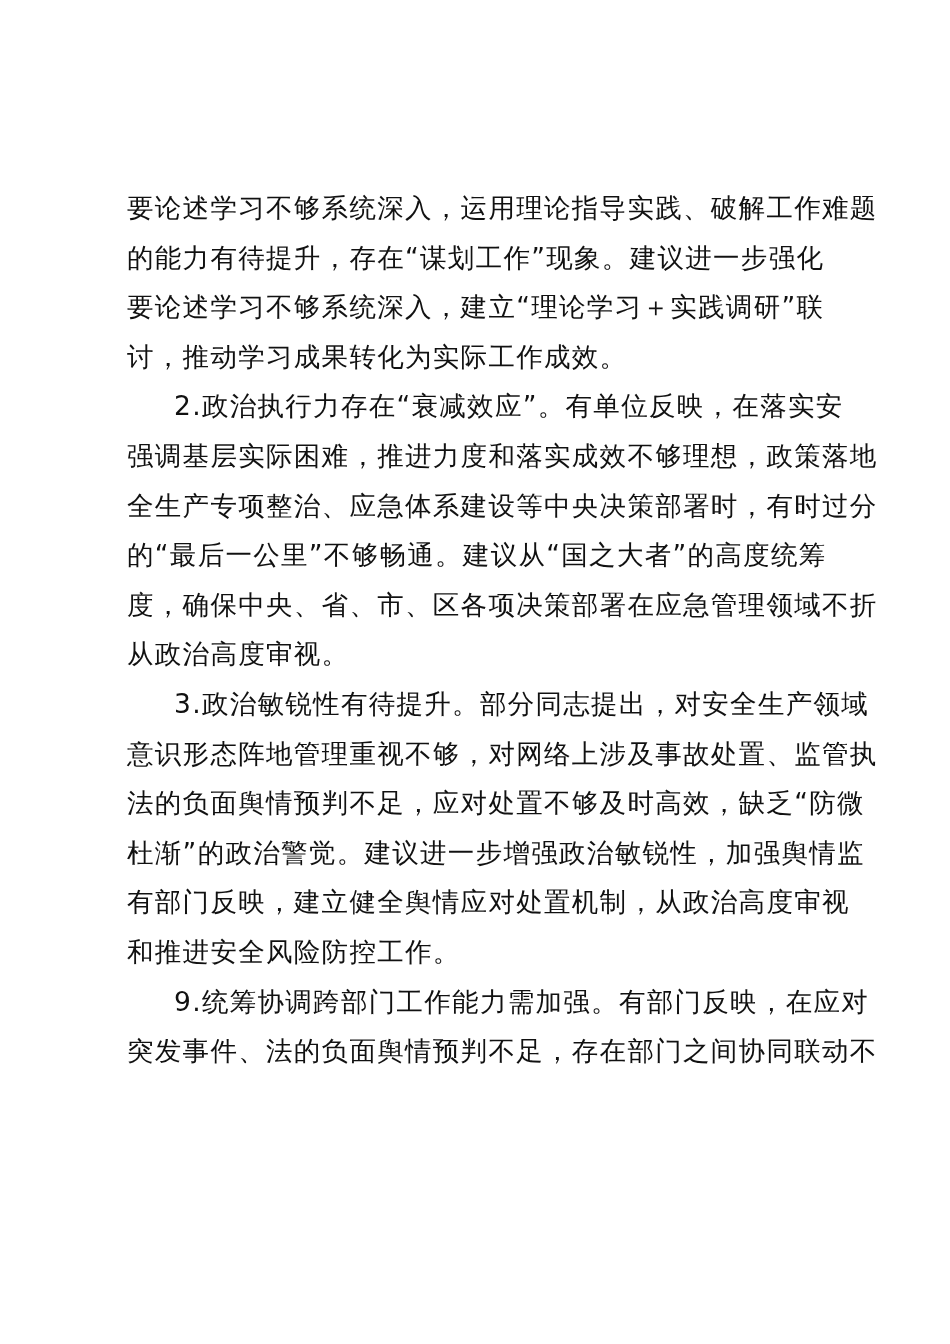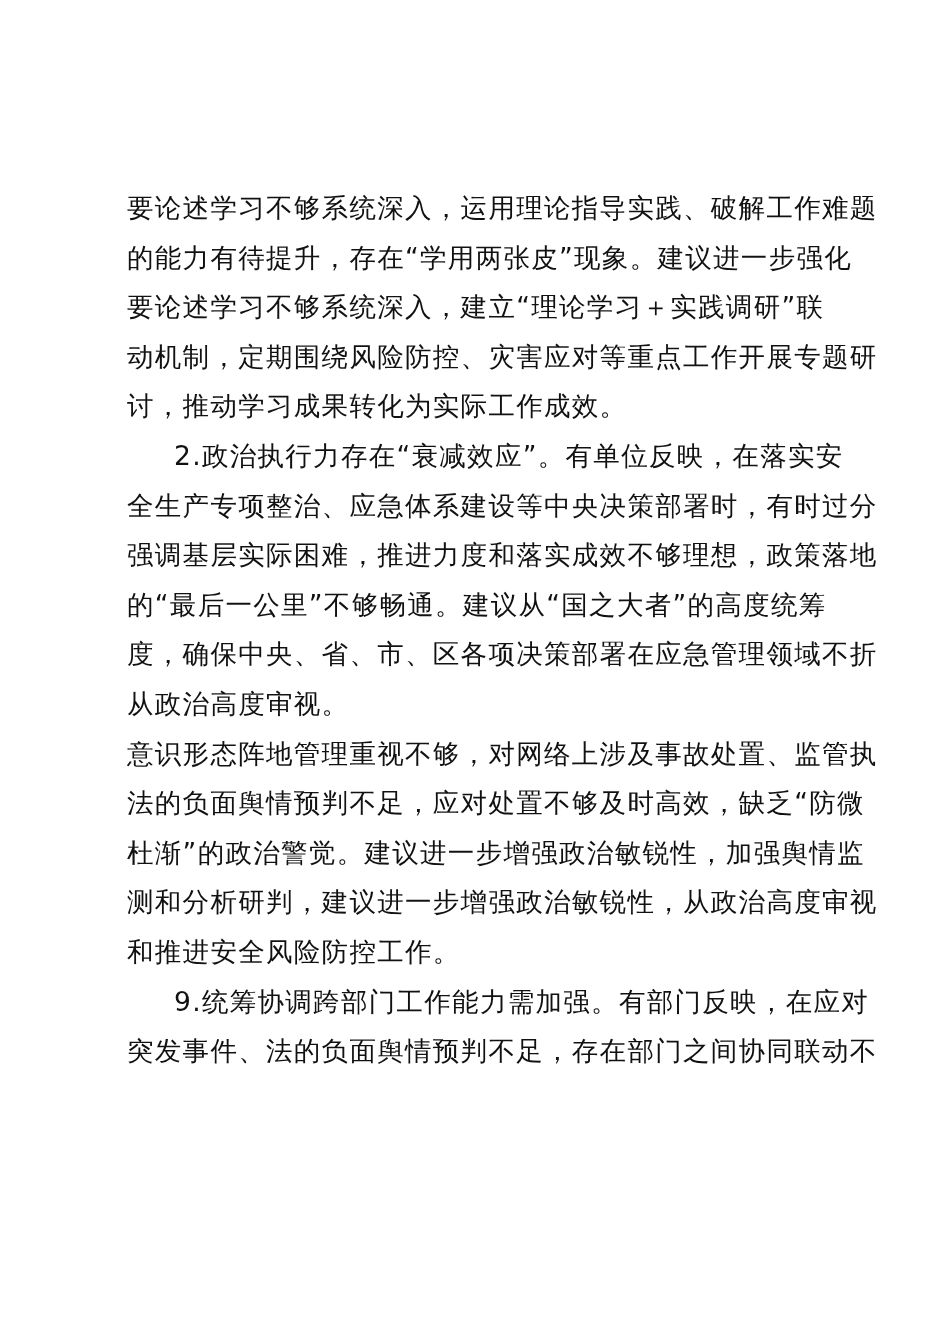--- a/index.html
+++ b/index.html
@@ -43,40 +43,40 @@
     }
   </style>
 </head>
 <body>
 
 <div class="page">
   <div class="body-text">
 
     <div>
       <span class="line">要论述学习不够系统深入，运用理论指导实践、破解工作难题</span>
-      <span class="line">的能力有待提升，存在“学用两张皮”现象。建议进一步强化</span>
+      <span class="line">的能力有待提升，存在“谋划工作”现象。建议进一步强化</span>
       <span class="line">要论述学习不够系统深入，建立“理论学习＋实践调研”联</span>
-      <span class="line">动机制，定期围绕风险防控、灾害应对等重点工作开展专题研</span>
       <span class="line">讨，推动学习成果转化为实际工作成效。</span>
     </div>
 
     <div>
       <span class="line indent">2.政治执行力存在“衰减效应”。有单位反映，在落实安</span>
+      <span class="line">强调基层实际困难，推进力度和落实成效不够理想，政策落地</span>
       <span class="line">全生产专项整治、应急体系建设等中央决策部署时，有时过分</span>
-      <span class="line">强调基层实际困难，推进力度和落实成效不够理想，政策落地</span>
       <span class="line">的“最后一公里”不够畅通。建议从“国之大者”的高度统筹</span>
       <span class="line">度，确保中央、省、市、区各项决策部署在应急管理领域不折</span>
       <span class="line">从政治高度审视。</span>
     </div>
 
     <div>
+      <span class="line indent">3.政治敏锐性有待提升。部分同志提出，对安全生产领域</span>
       <span class="line">意识形态阵地管理重视不够，对网络上涉及事故处置、监管执</span>
       <span class="line">法的负面舆情预判不足，应对处置不够及时高效，缺乏“防微</span>
       <span class="line">杜渐”的政治警觉。建议进一步增强政治敏锐性，加强舆情监</span>
-      <span class="line">测和分析研判，建议进一步增强政治敏锐性，从政治高度审视</span>
+      <span class="line">有部门反映，建立健全舆情应对处置机制，从政治高度审视</span>
       <span class="line">和推进安全风险防控工作。</span>
     </div>
 
     <div>
       <span class="line indent">9.统筹协调跨部门工作能力需加强。有部门反映，在应对</span>
       <span class="line">突发事件、法的负面舆情预判不足，存在部门之间协同联动不</span>
     </div>
 
   </div>
 </div>

